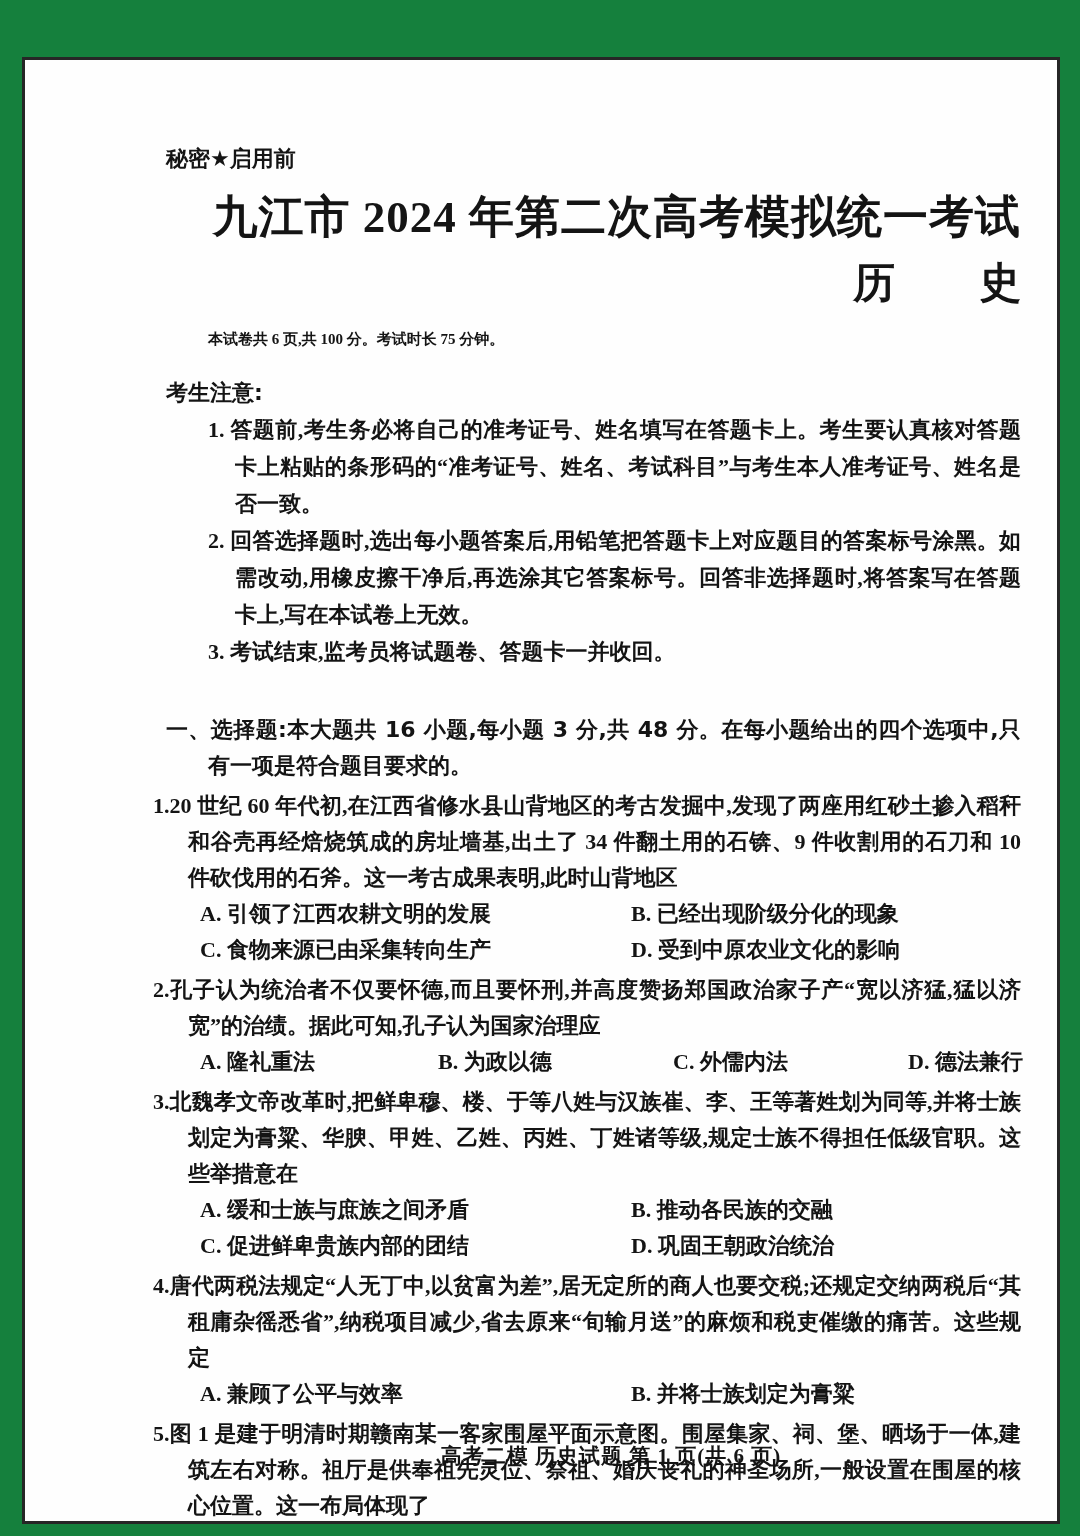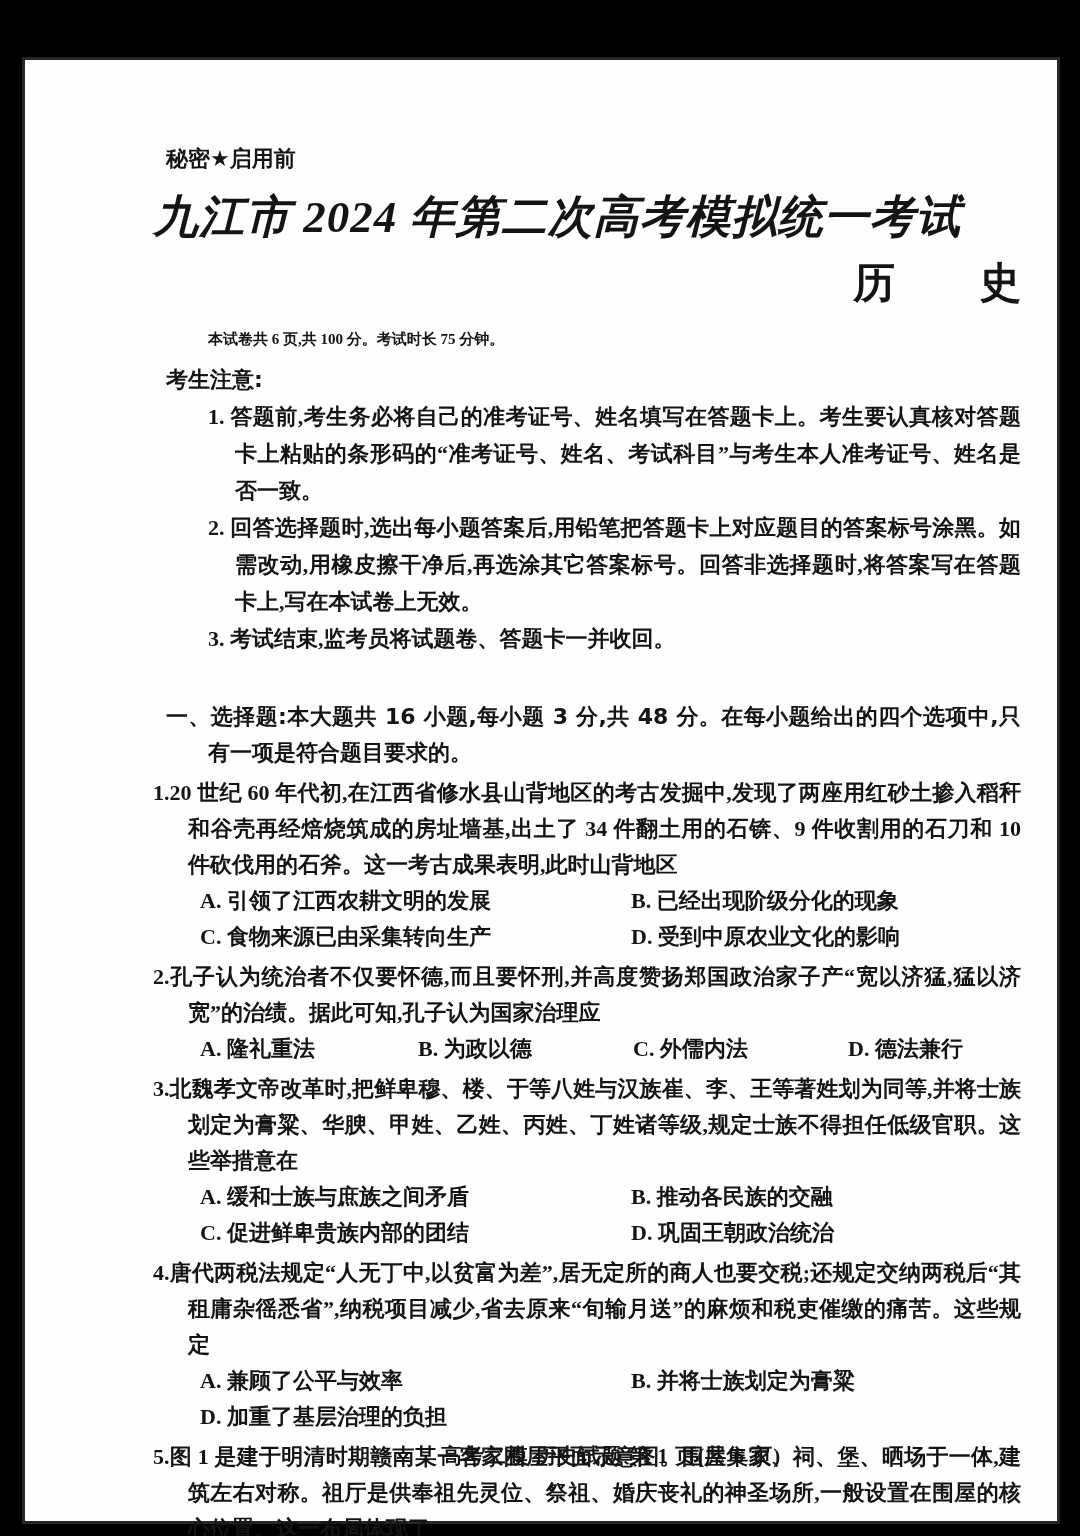--- a/index.html
+++ b/index.html
@@ -1,19 +1,19 @@
 <!DOCTYPE html>
 <html lang="zh"><head>
 <meta charset="utf-8">
 <style>
   html,body{margin:0;padding:0;background:#ffffff;}
   .page{
     position:relative;
     width:1080px;height:1536px;
-    background:#000000;
+    background:#15803d;
     overflow:hidden;
     font-family:"Liberation Serif","DejaVu Serif",serif;
     color:#141414;
   }
   .frame{
     position:absolute;left:22px;top:57px;
     width:1032px;height:1461px;
     border:3px solid #262626;
     background:#fefefe;
   }
@@ -27,37 +27,36 @@
   }
   .classification{
     font-family:"DejaVu Sans","Liberation Sans",sans-serif;
     font-weight:700;font-size:22px;line-height:26px;
     margin-left:13px;
   }
   .title{
     margin:18px 0 0 0;
     font-size:45px;line-height:54px;
     font-weight:700;
-    text-align:left;
+    text-align:right;
     letter-spacing:1px;
     white-space:nowrap;
-    font-style:italic;
   }
   .subject{
     margin:14px 0 0 0;
     font-size:42px;line-height:50px;
     font-weight:700;
     text-align:right;
   }
   .exam-info{
     margin:16px 0 0 0;
     padding-left:55px;
     font-size:15px;line-height:30px;
   }
-  .notice{margin-top:7px;}
+  .notice{margin-top:20px;}
   .notice-heading{
     font-family:"DejaVu Sans","Liberation Sans",sans-serif;
     font-weight:700;font-size:22px;line-height:37px;
     margin-left:13px;
   }
   .notice-item{
     margin:0;
     padding-left:82px;text-indent:-27px;
     line-height:37px;
   }
@@ -74,21 +73,21 @@
     padding-left:35px;text-indent:-35px;
     line-height:36px;
   }
   .qnum{font-weight:600;}
   .options{
     margin-left:47px;
     display:grid;
     line-height:36px;
   }
   .cols2{grid-template-columns:431px 1fr;}
-  .cols4{grid-template-columns:218px 215px 215px auto;}
+  .cols4{grid-template-columns:218px 215px 215px auto;gap:20px;}
   .option{white-space:nowrap;}
   .footer{
     position:absolute;
     left:0;right:0;top:1382px;
     text-align:center;
     transform:translateX(70px);
     font-size:21px;
     font-weight:600;
     letter-spacing:1px;
   }
@@ -153,21 +152,20 @@
           <div class="option">C. 促进鲜卑贵族内部的团结</div>
           <div class="option">D. 巩固王朝政治统治</div>
         </div>
       </div>
 
       <div class="question">
         <p class="stem"><span class="qnum">4.</span><span>唐代两税法规定“人无丁中,以贫富为差”,居无定所的商人也要交税;还规定交纳两税后“其租庸杂徭悉省”,纳税项目减少,省去原来“旬输月送”的麻烦和税吏催缴的痛苦。这些规定</span></p>
         <div class="options cols2">
           <div class="option">A. 兼顾了公平与效率</div>
           <div class="option">B. 并将士族划定为膏粱</div>
-          <div class="option">D. 加重了基层治理的负担</div>
         </div>
       </div>
 
       <div class="question">
         <p class="stem"><span class="qnum">5.</span><span>图 1 是建于明清时期赣南某一客家围屋平面示意图。围屋集家、祠、堡、晒场于一体,建筑左右对称。祖厅是供奉祖先灵位、祭祖、婚庆丧礼的神圣场所,一般设置在围屋的核心位置。这一布局体现了</span></p>
       </div>
 
     </div>
 
     <div class="footer">高考二模 历史试题 第 1 页(共 6 页)</div>

